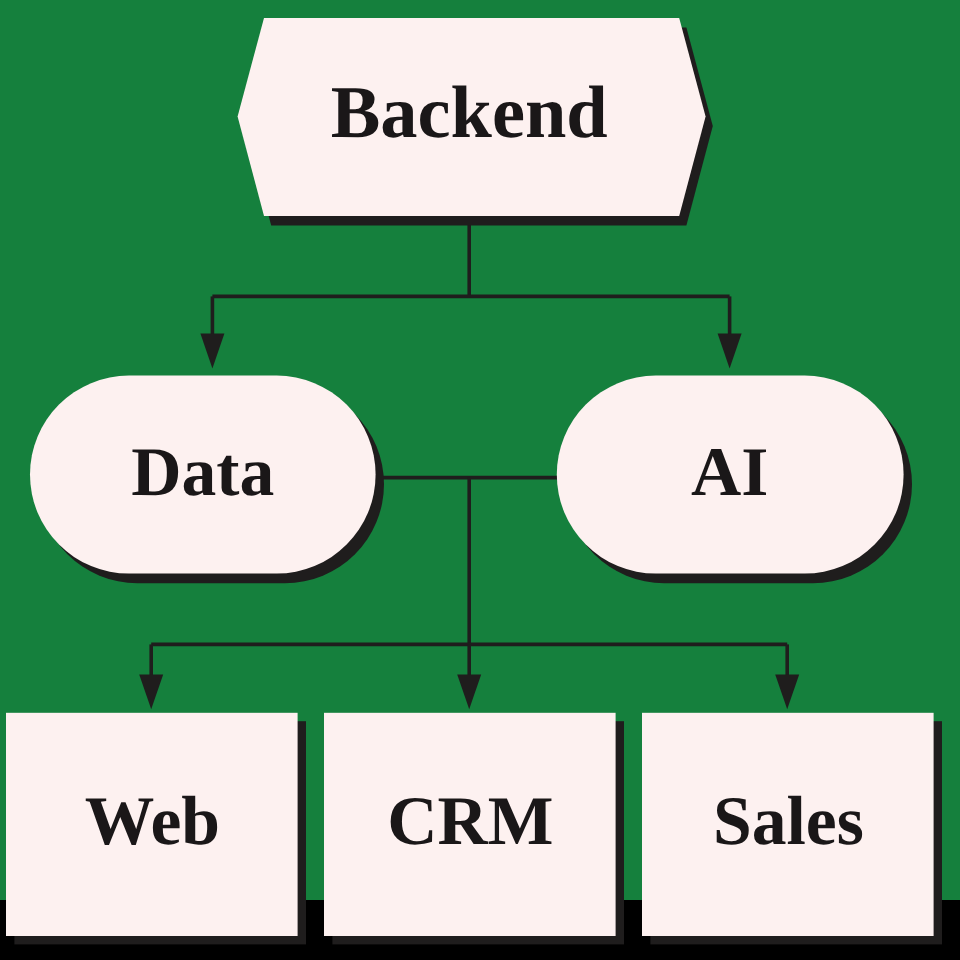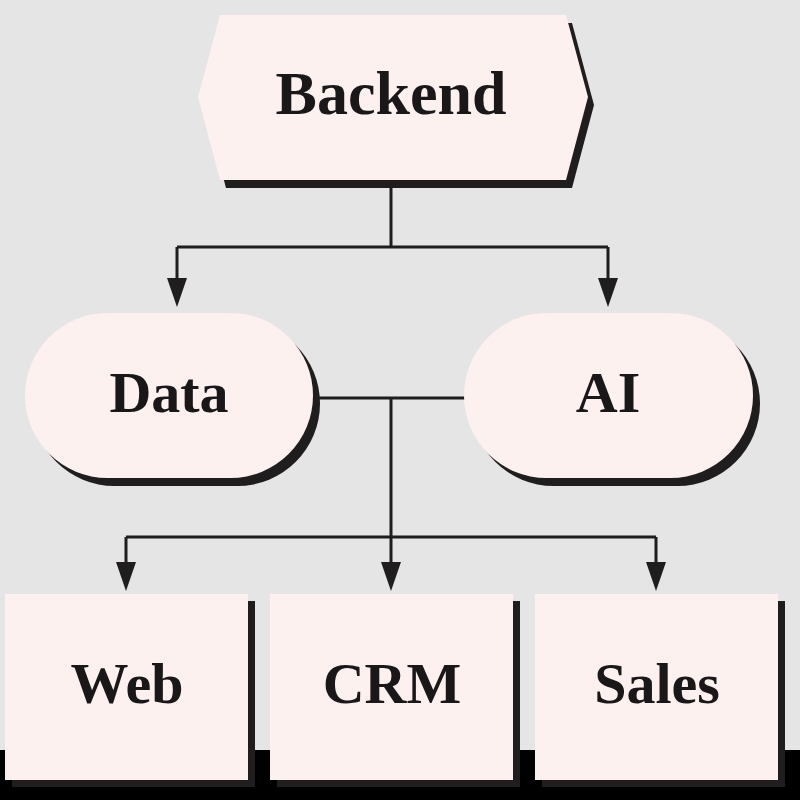--- a/index.html
+++ b/index.html
@@ -10,21 +10,21 @@
   body {
     width: 800px;
     height: 800px;
     overflow: hidden;
     font-family: "Liberation Serif", serif;
   }
   #diagram-root {
     position: relative;
     width: 800px;
     height: 750px;
-    background: #e5e5e5;
+    background: #15803d;
   }
   svg.diagram-canvas {
     position: absolute;
     top: 0;
     left: 0;
     width: 800px;
     height: 800px;
     display: block;
   }
   .node-label {

